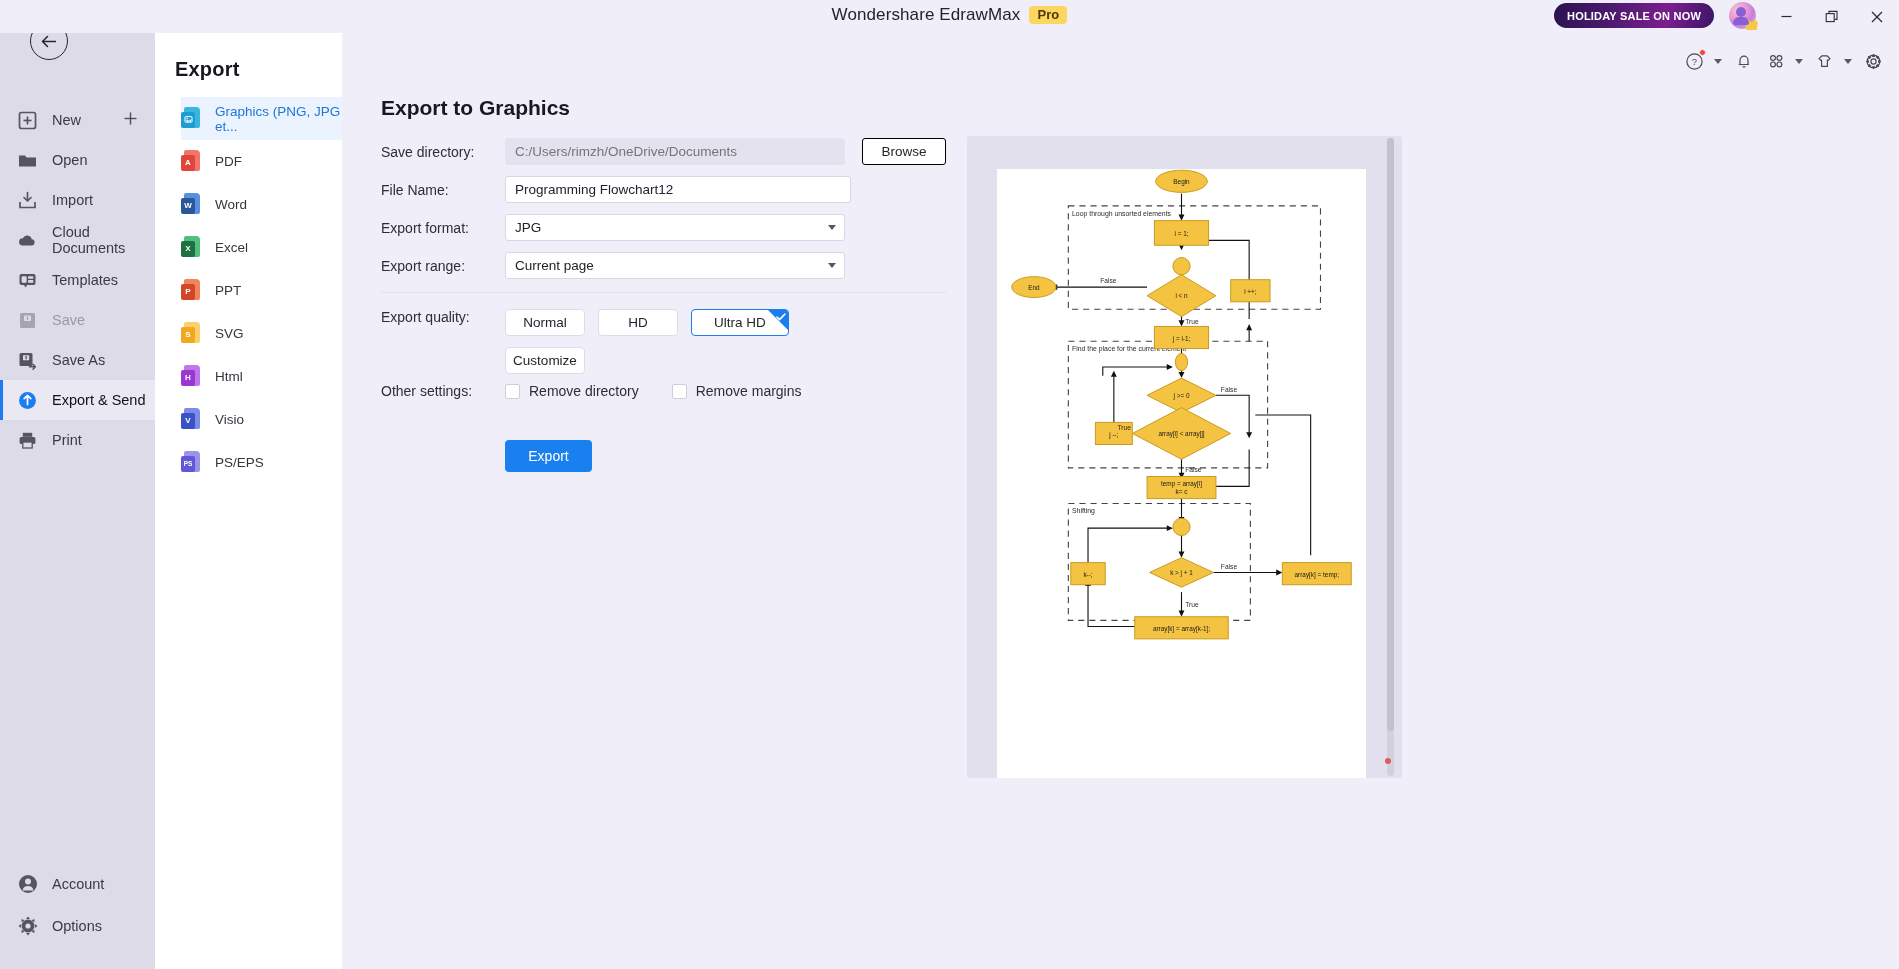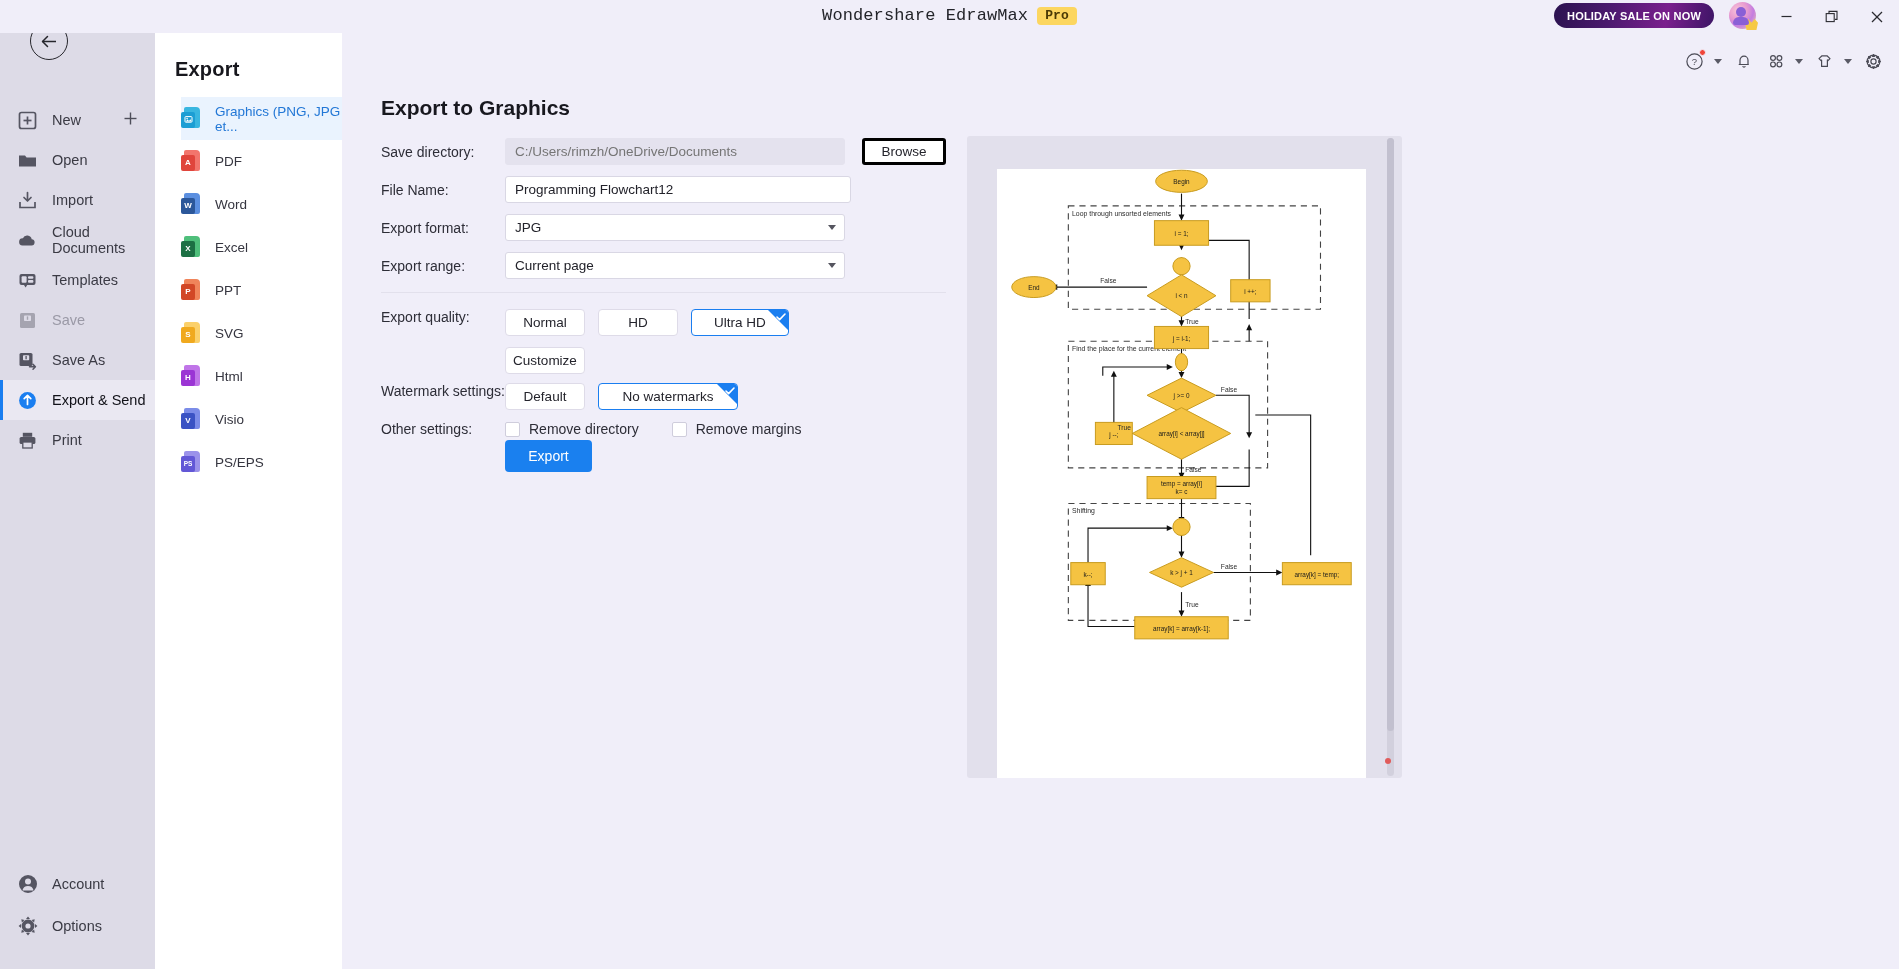--- a/index.html
+++ b/index.html
@@ -13,21 +13,21 @@
 
   
   .titlebar {
     position: absolute; top: 0; left: 0; width: 1899px; height: 33px;
     background: #f0eef9; z-index: 40;
   }
   .app-title {
     position: absolute; left: 0; right: 0; top: 5px; text-align: center;
     font-size: 17px; color: #23242a; letter-spacing: .1px;
   }
-  .title-wrap { display: inline-flex; align-items: center; gap: 9px; font-family: Liberation Mono, monospace; }
+  .title-wrap { display: inline-flex; align-items: center; gap: 9px; }
   .pro-badge {
     background: #fcd660; color: #4a3a06; font-size: 13px; font-weight: bold;
     border-radius: 4px; padding: 2px 8px 3px; line-height: 1;
   }
   .promo {
     position: absolute; right: 185px; top: 3px; height: 25px;
     padding: 0 13px; display: flex; align-items: center;
     border-radius: 13px; color: #fff; font-size: 11px; font-weight: bold;
     letter-spacing: .2px;
     background: linear-gradient(100deg,#2b1250 0%,#4b1a6e 35%,#7a1f8d 70%,#3d1566 100%);
@@ -163,21 +163,21 @@
   }
   .inp.readonly { background: #e4e2ee; border-color: #e4e2ee; color: #9b99a8; }
   .selwrap { position: relative; }
   .selwrap .arrow {
     position: absolute; right: 9px; top: 11px; width: 0; height: 0;
     border-left: 4.5px solid transparent; border-right: 4.5px solid transparent;
     border-top: 5px solid #55555f; pointer-events: none;
   }
   .browse {
     width: 84px; height: 27px; margin-left: 17px; flex: none;
-    background: #fff; border: 3px solid #000000; border-radius: 3px;
+    background: #fff; border: 1px solid #000000; border-radius: 3px;
     font-size: 13.5px; color: #24242c; display:flex; align-items:center; justify-content:center;
   }
   .divider { height: 1px; background: #e2e0ec; margin: 13px 0 16px; }
 
   .qrow { display: flex; align-items: flex-start; min-height: 30px; margin-bottom: 8px; }
   .qbtns { display: flex; gap: 13px; }
   .qb {
     position: relative; width: 80px; height: 27px; background: #fff;
     border: 1px solid #dedbe8; border-radius: 4px;
     display: flex; align-items: center; justify-content: center;
@@ -593,36 +593,20 @@
         </div>
       </div>
 
       <div class="cust-row">
         <div class="cust-spacer"></div>
         <div class="qb">
           <span>Customize</span>
         </div>
       </div>
 
-      <div class="qrow">
-        <div class="flabel">Watermark settings:</div>
-        <div class="qbtns">
-          <div class="qb">
-            <span>Default</span>
-          </div>
-          <div class="qb sel" style="width:140px">
-            <span>No watermarks</span>
-            <span class="tick">
-              <svg width="12" height="12" viewBox="0 0 12 12">
-                  <path d="M2 6 L4.6 8.6 L10 3" fill="none" stroke="#fff" stroke-width="1.6" stroke-linecap="round" stroke-linejoin="round"></path>
-                </svg>
-            </span>
-          </div>
-        </div>
-      </div>
 
       <div class="qrow">
         <div class="flabel">Other settings:</div>
         <div style="display:flex;align-items:center">
           <div class="checkline">
             <span class="cbox"></span>
             <span>Remove directory</span>
           </div>
           <div class="checkline">
             <span class="cbox"></span>

